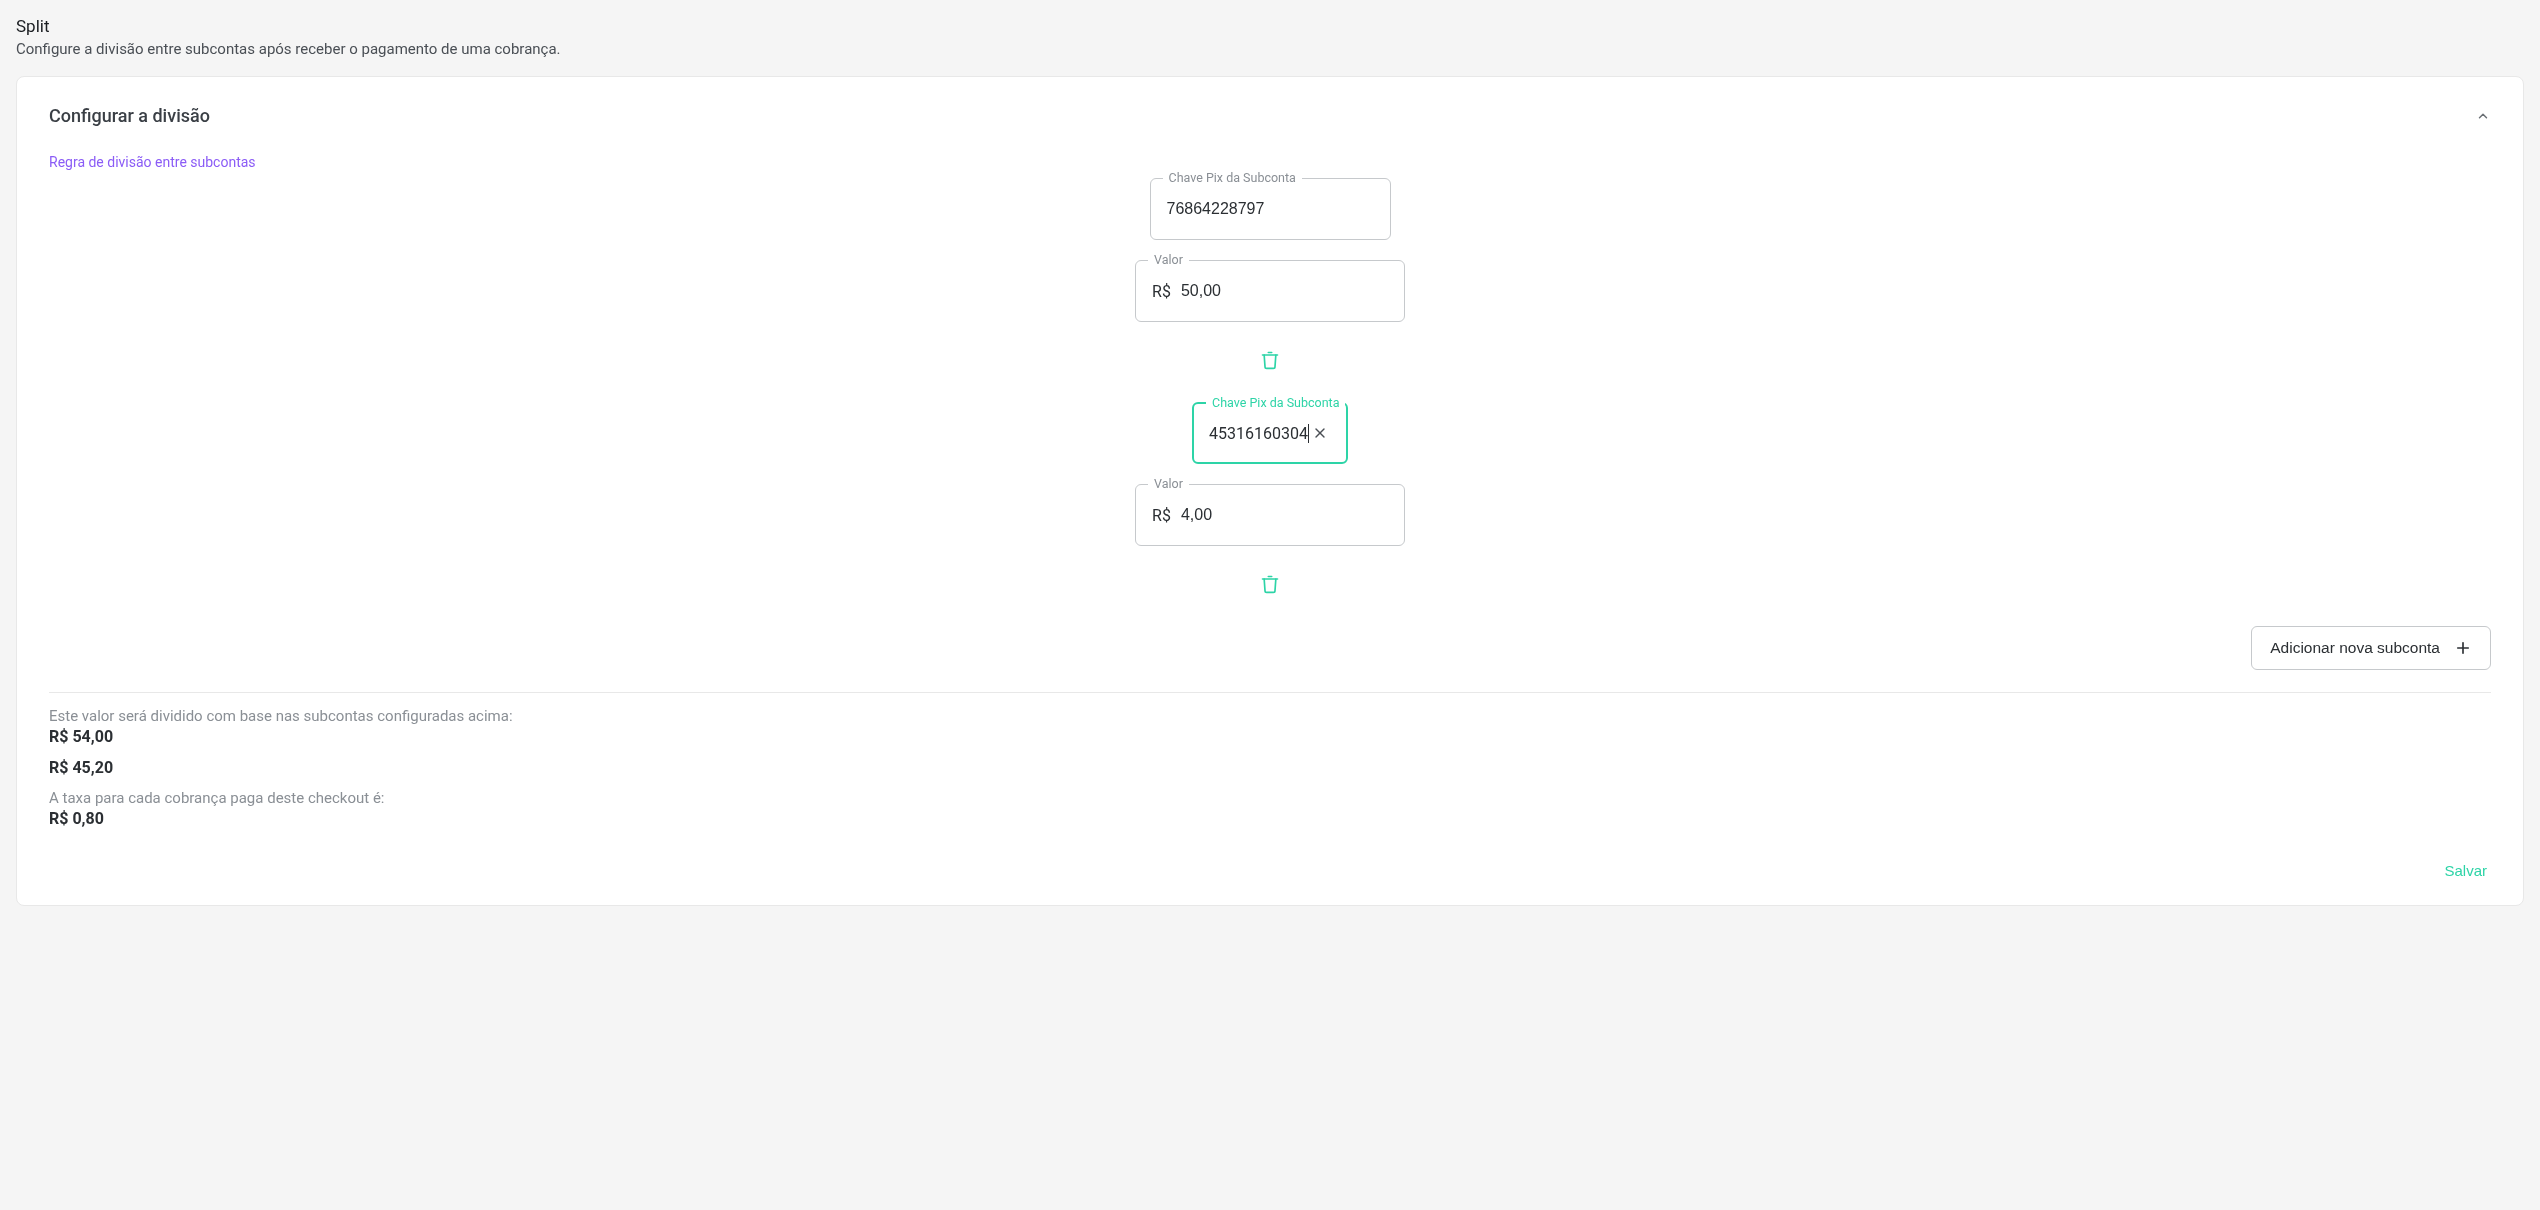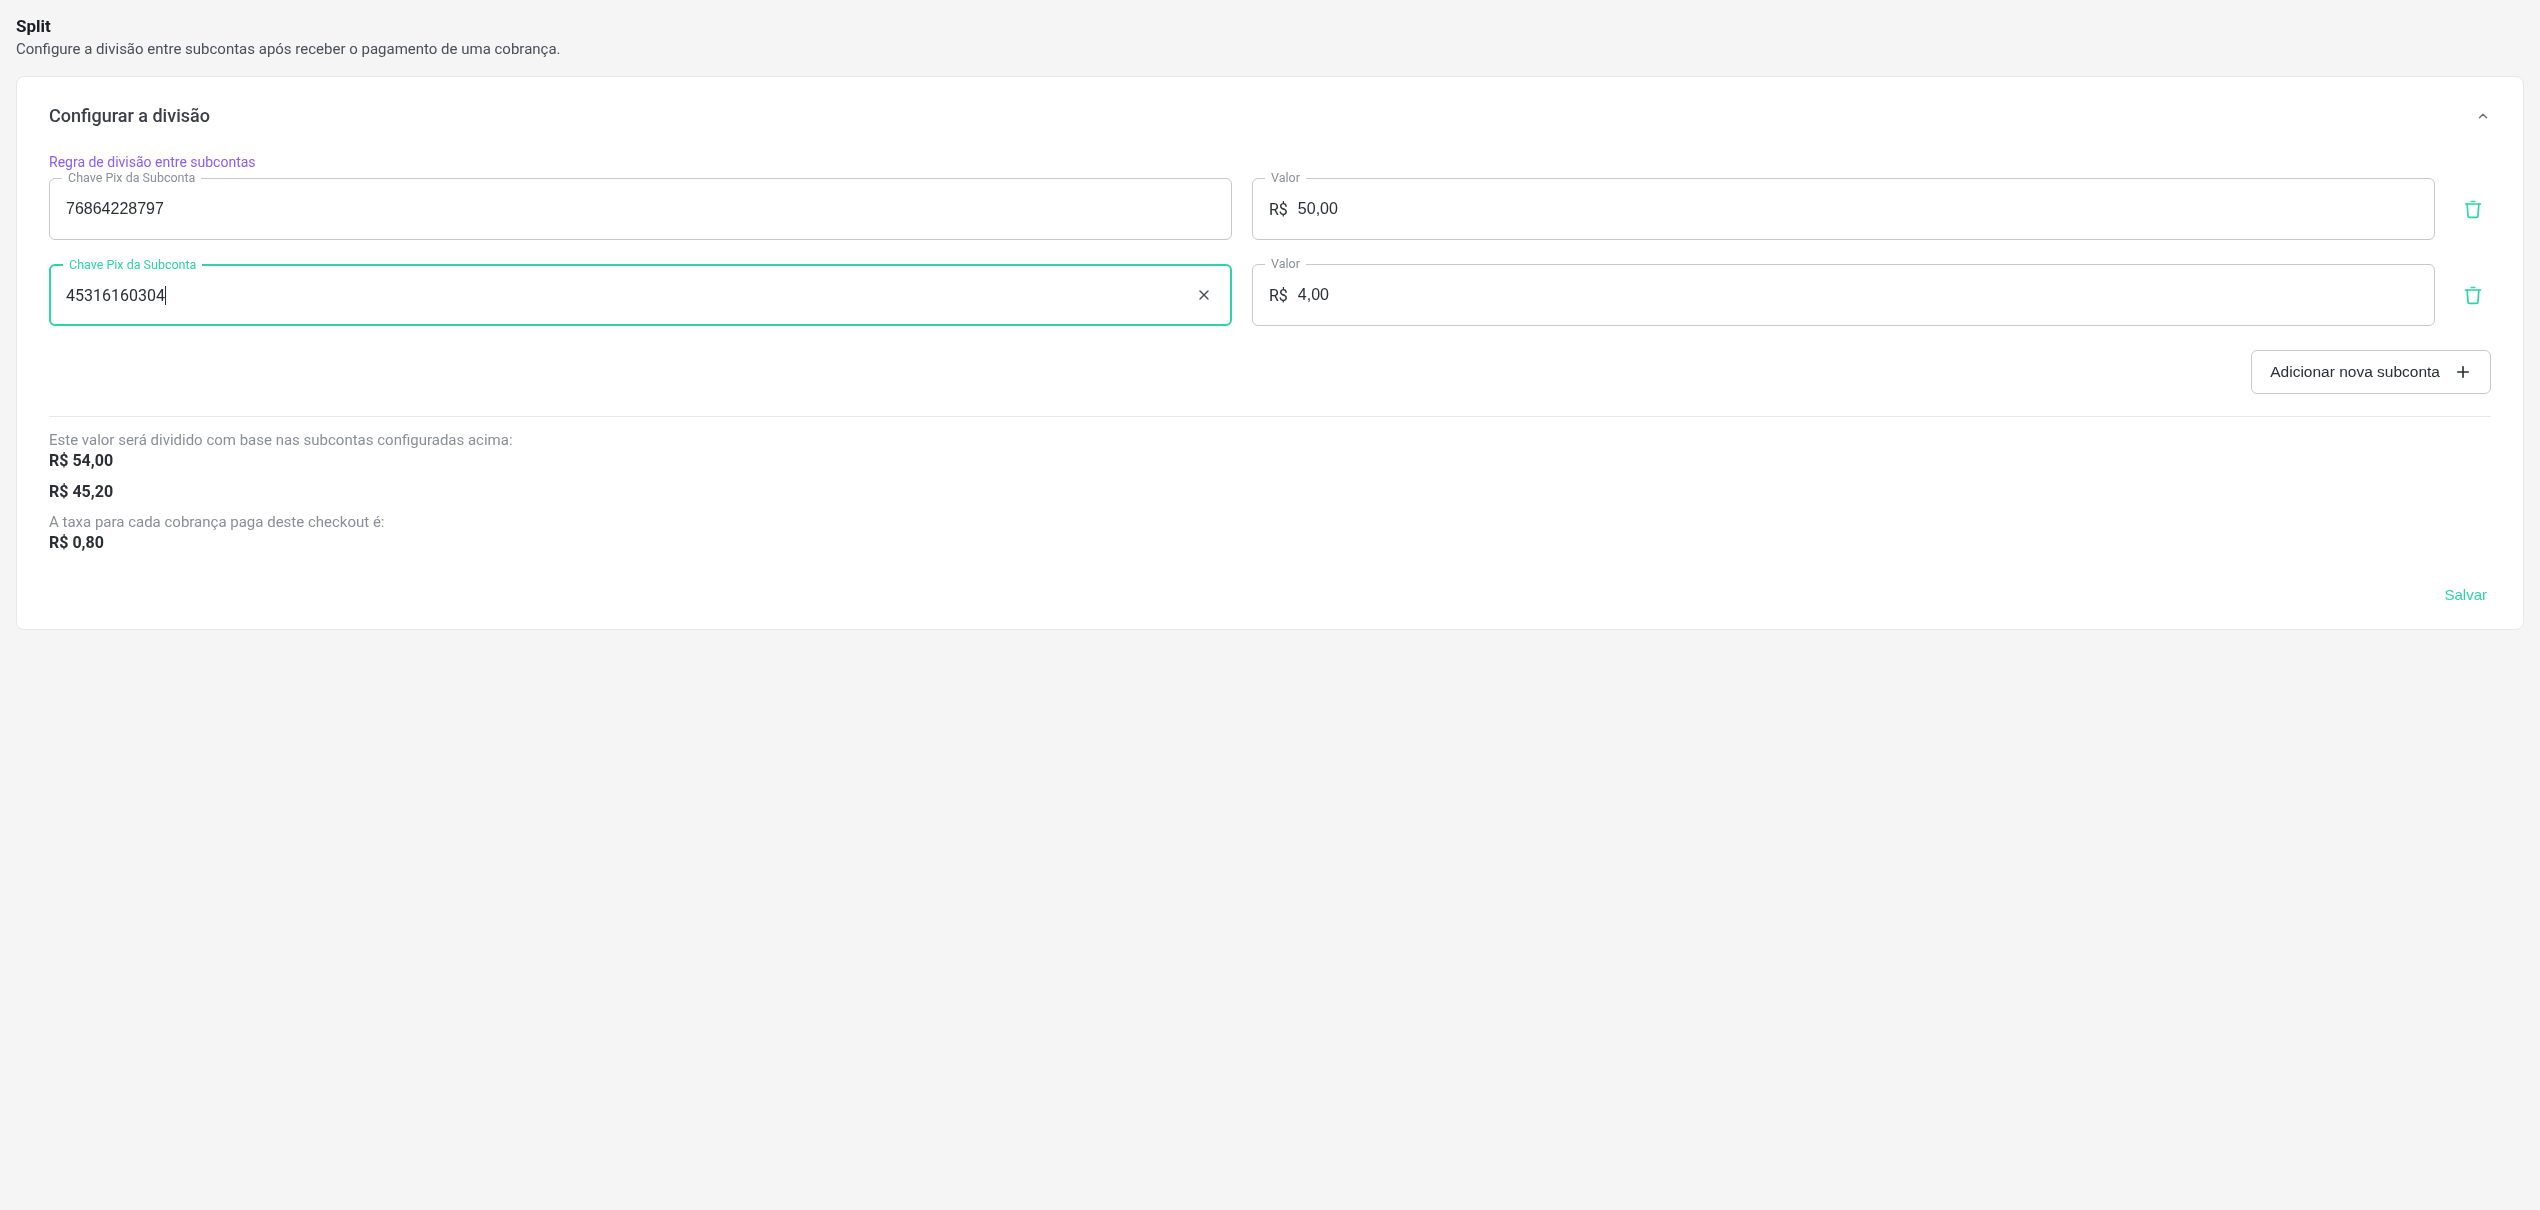--- a/index.html
+++ b/index.html
@@ -8,21 +8,21 @@
       padding: 0;
     }
     body {
       font-family: -apple-system, BlinkMacSystemFont, "Segoe UI", Roboto, Helvetica, Arial, sans-serif;
       background: #f5f5f5;
       color: #2b2f33;
       padding: 16px;
     }
     .page-title {
       font-size: 17px;
-      font-weight: 700;
+      font-weight: 400;
       color: #1a1d21;
       margin-bottom: 4px;
     }
     .page-subtitle {
       font-size: 15px;
       color: #4a4f55;
       margin-bottom: 18px;
     }
     .card {
       background: #fff;
@@ -96,20 +96,21 @@
     .subsection-label {
       font-size: 14px;
       color: #8b5cf6;
       margin-bottom: 8px;
     }
     .row {
       display: flex;
       gap: 20px;
       margin-bottom: 24px;
       align-items: center;
+      flex-direction: column;
     }
     .field {
       position: relative;
       flex: 1;
     }
     .field.pix { flex: 1; }
     .field.valor { flex: 1; }
     .field-outline {
       border: 1px solid #c6c9cc;
       border-radius: 6px;

